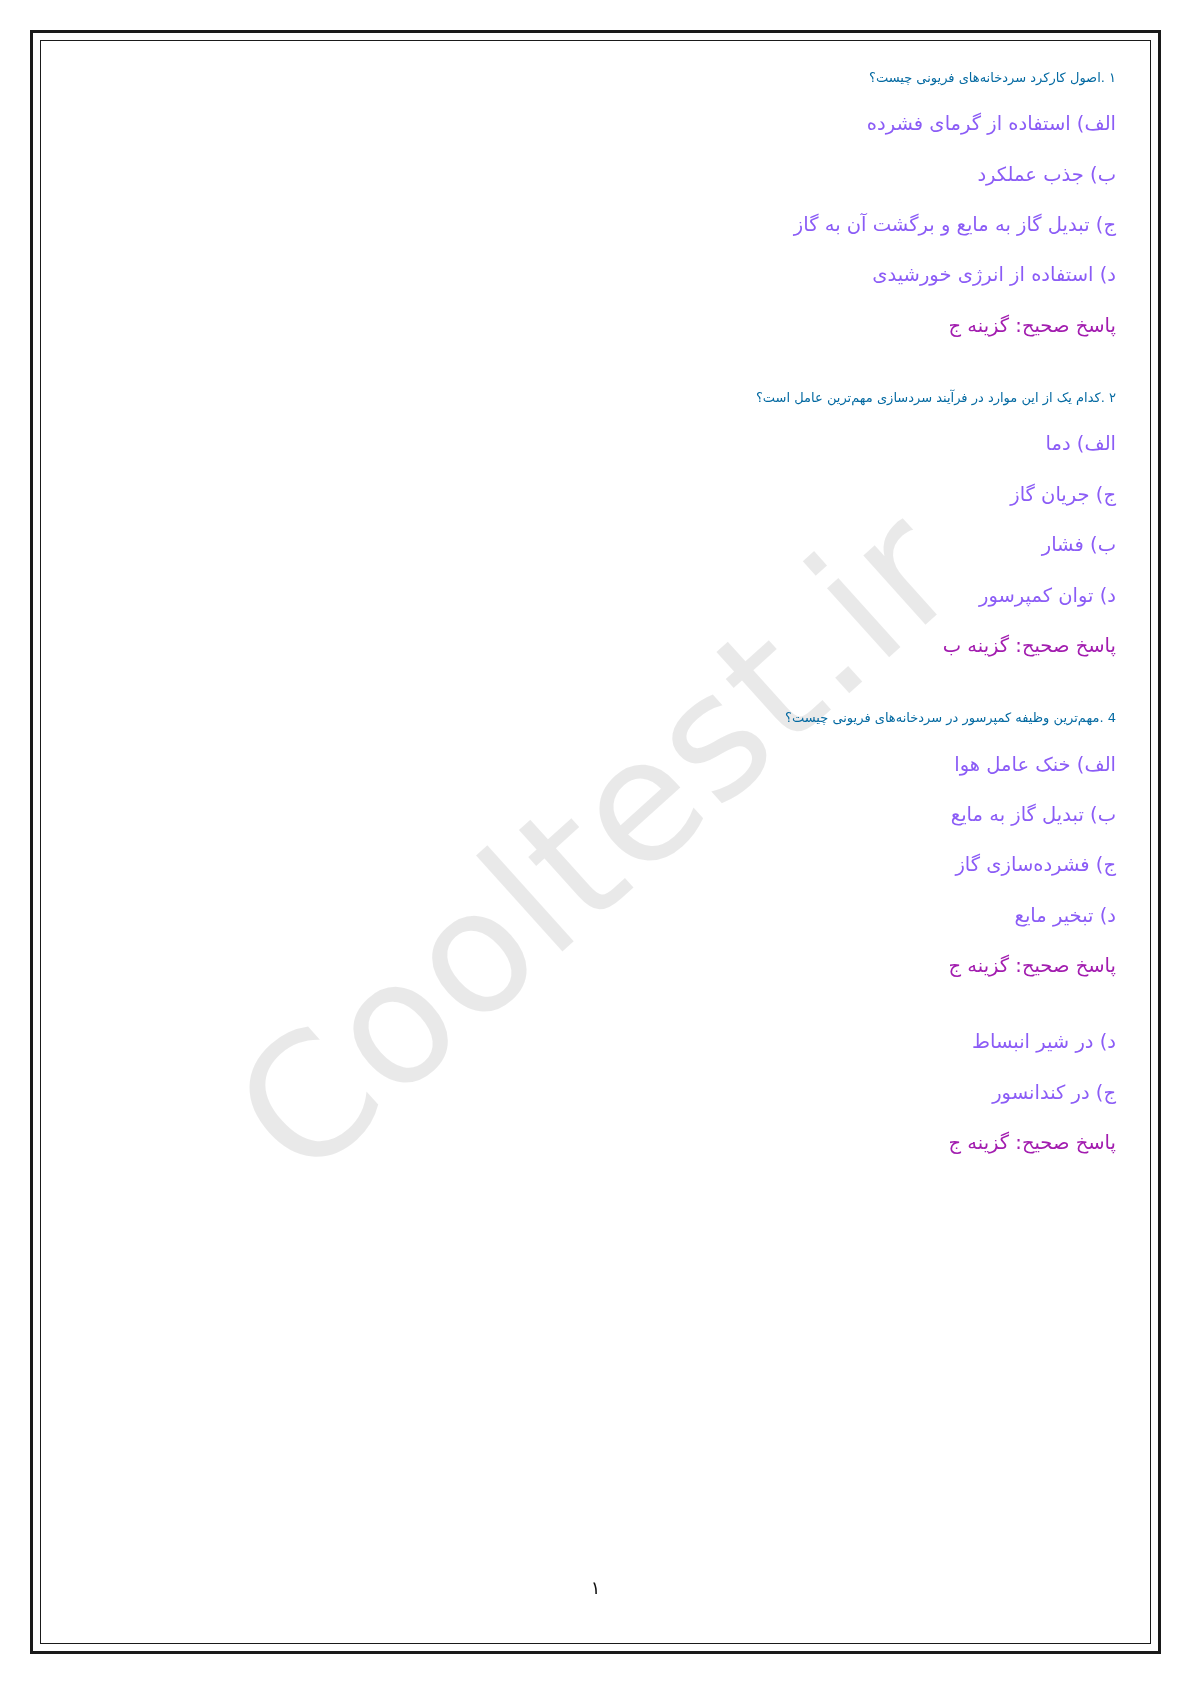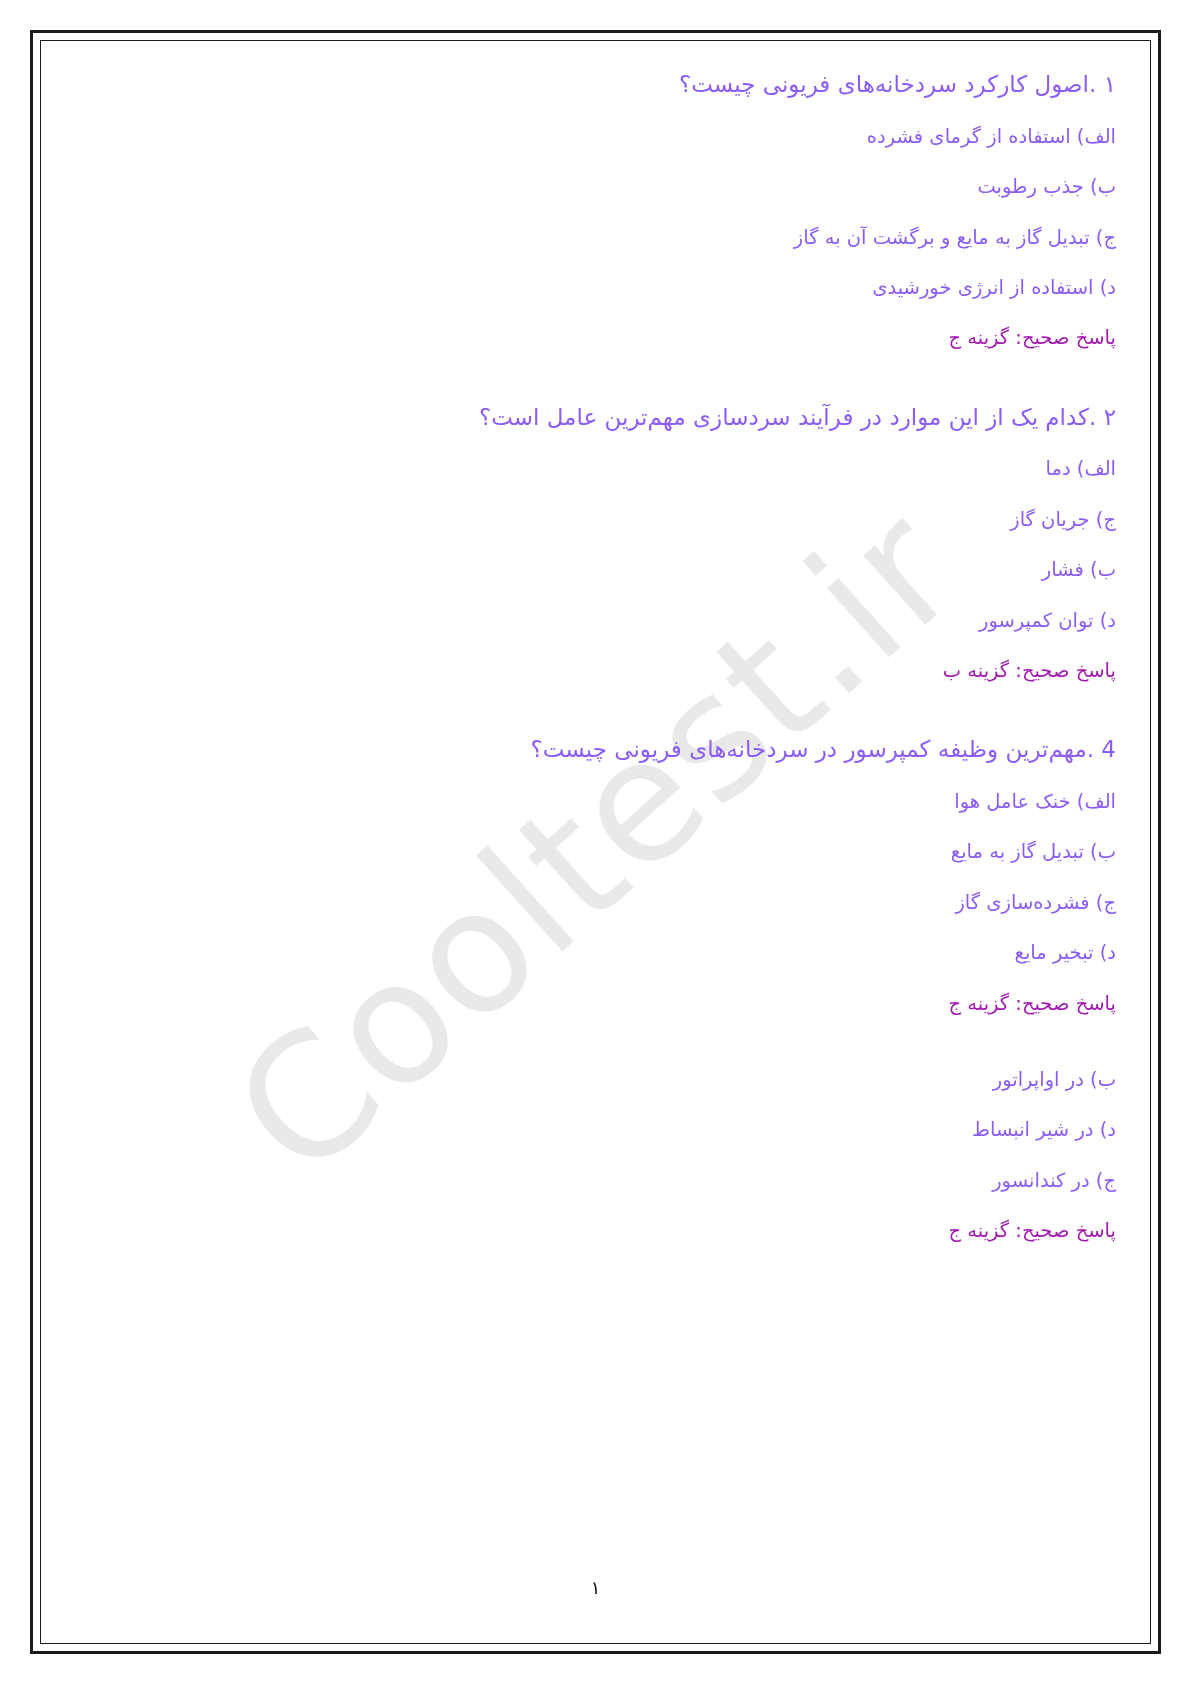--- a/index.html
+++ b/index.html
@@ -69,22 +69,22 @@
     direction: ltr;
   }
   .qblock {
     position: relative;
     z-index: 10;
     margin-bottom: 52px;
     direction: rtl;
     text-align: right;
   }
   .qtext {
-    font-size: 23px;
-    color: #8b5cf6;
+    font-size: 13px;
+    color: #0369a1;
     line-height: 1.25;
     margin-bottom: 26px;
     direction: rtl;
   }
   .opt {
     font-size: 19.5px;
     color: #8b5cf6;
     line-height: 1.25;
     margin-bottom: 26px;
     direction: rtl;
@@ -118,21 +118,21 @@
 
   <div class="frame-outer">
     <div class="frame-inner"></div>
   </div>
 
   <div class="content">
 
     <div class="qblock">
       <div class="qtext">۱ .اصول کارکرد سردخانه‌های فریونی چیست؟</div>
       <div class="opt">الف) استفاده از گرمای فشرده</div>
-      <div class="opt">ب) جذب رطوبت</div>
+      <div class="opt">ب) جذب عملکرد</div>
       <div class="opt">ج) تبدیل گاز به مایع و برگشت آن به گاز</div>
       <div class="opt">د) استفاده از انرژی خورشیدی</div>
       <div class="ans">پاسخ صحیح: گزینه ج</div>
     </div>
 
     <div class="qblock">
       <div class="qtext">۲ .کدام یک از این موارد در فرآیند سردسازی مهم‌ترین عامل است؟</div>
       <div class="opt">الف) دما</div>
       <div class="opt">ج) جریان گاز</div>
       <div class="opt">ب) فشار</div>
@@ -143,21 +143,20 @@
     <div class="qblock">
       <div class="qtext">4 .مهم‌ترین وظیفه کمپرسور در سردخانه‌های فریونی چیست؟</div>
       <div class="opt">الف) خنک عامل هوا</div>
       <div class="opt">ب) تبدیل گاز به مایع</div>
       <div class="opt">ج) فشرده‌سازی گاز</div>
       <div class="opt">د) تبخیر مایع</div>
       <div class="ans">پاسخ صحیح: گزینه ج</div>
     </div>
 
     <div class="qblock">
-      <div class="opt">ب) در اواپراتور</div>
       <div class="opt">د) در شیر انبساط</div>
       <div class="opt">ج) در کندانسور</div>
       <div class="ans">پاسخ صحیح: گزینه ج</div>
     </div>
 
   </div>
 
   <div class="page-number">۱</div>
 
 </div>

